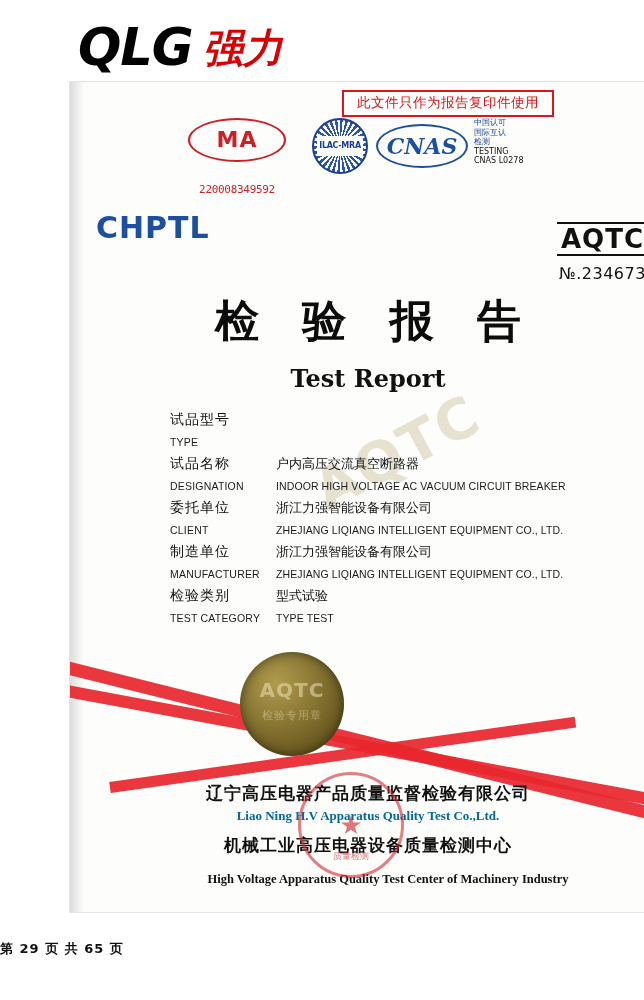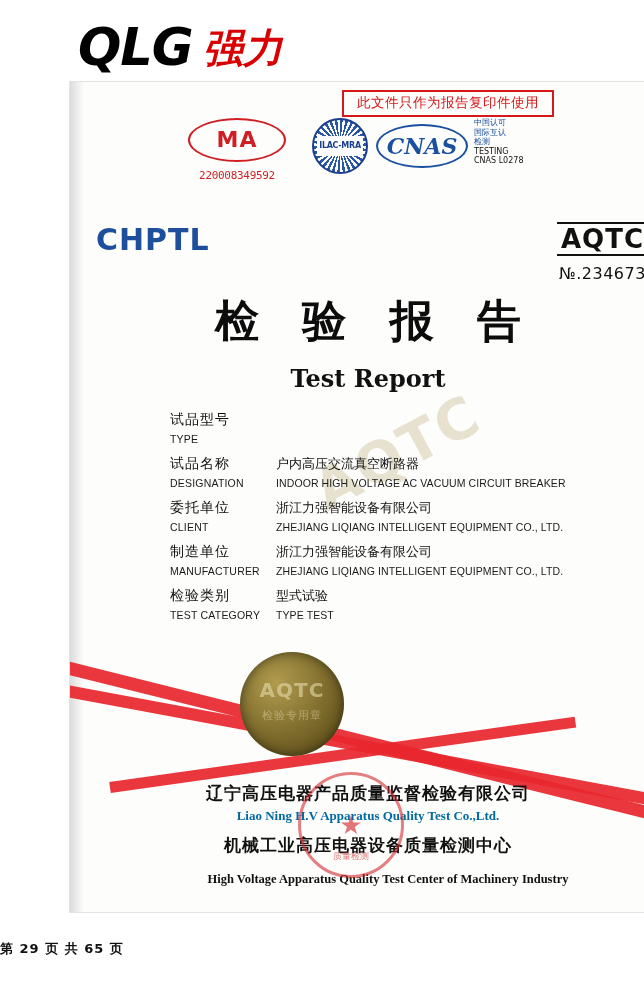--- a/index.html
+++ b/index.html
@@ -102,21 +102,21 @@
     font-weight: bold;
     font-size: 22px;
     line-height: 40px;
     letter-spacing: 1px;
     position: relative;
   }
   .cma-num {
     color: #cf1f24;
     font-family: "DejaVu Sans Mono", monospace;
     font-size: 11px;
-    margin-top: 7px;
+    margin-top: 21px;
     letter-spacing: -0.3px;
   }
 
   
   .mark-ilac { left: 208px; top: 0px; }
   .ilac-circle {
     width: 56px; height: 56px;
     border-radius: 50%;
     border: 2px solid #1b3f8b;
     background:
@@ -161,21 +161,21 @@
     font-size: 8px;
     line-height: 9.5px;
     text-align: left;
   }
   .mark-cnas-text .blk { color: #111; }
 
   
   .chptl {
     position: absolute;
     left: 26px;
-    top: 140px;
+    top: 128px;
     color: #1d4f9c;
     font-family: "DejaVu Sans", sans-serif;
     font-weight: bold;
     font-size: 30px;
     letter-spacing: 1px;
   }
   .aqtc-box {
     position: absolute;
     right: 18px;
     top: 140px;
@@ -226,21 +226,21 @@
 
   
   .fields {
     position: absolute;
     top: 328px;
     left: 100px;
     width: 400px;
   }
   .frow {
     display: flex;
-    align-items: center;
+    align-items: flex-end;
     min-height: 19px;
   }
   .flabel {
     width: 106px;
     flex: 0 0 106px;
     color: #111;
   }
   .flabel.cn {
     font-family: "DejaVu Sans", sans-serif;
     font-size: 14px;

